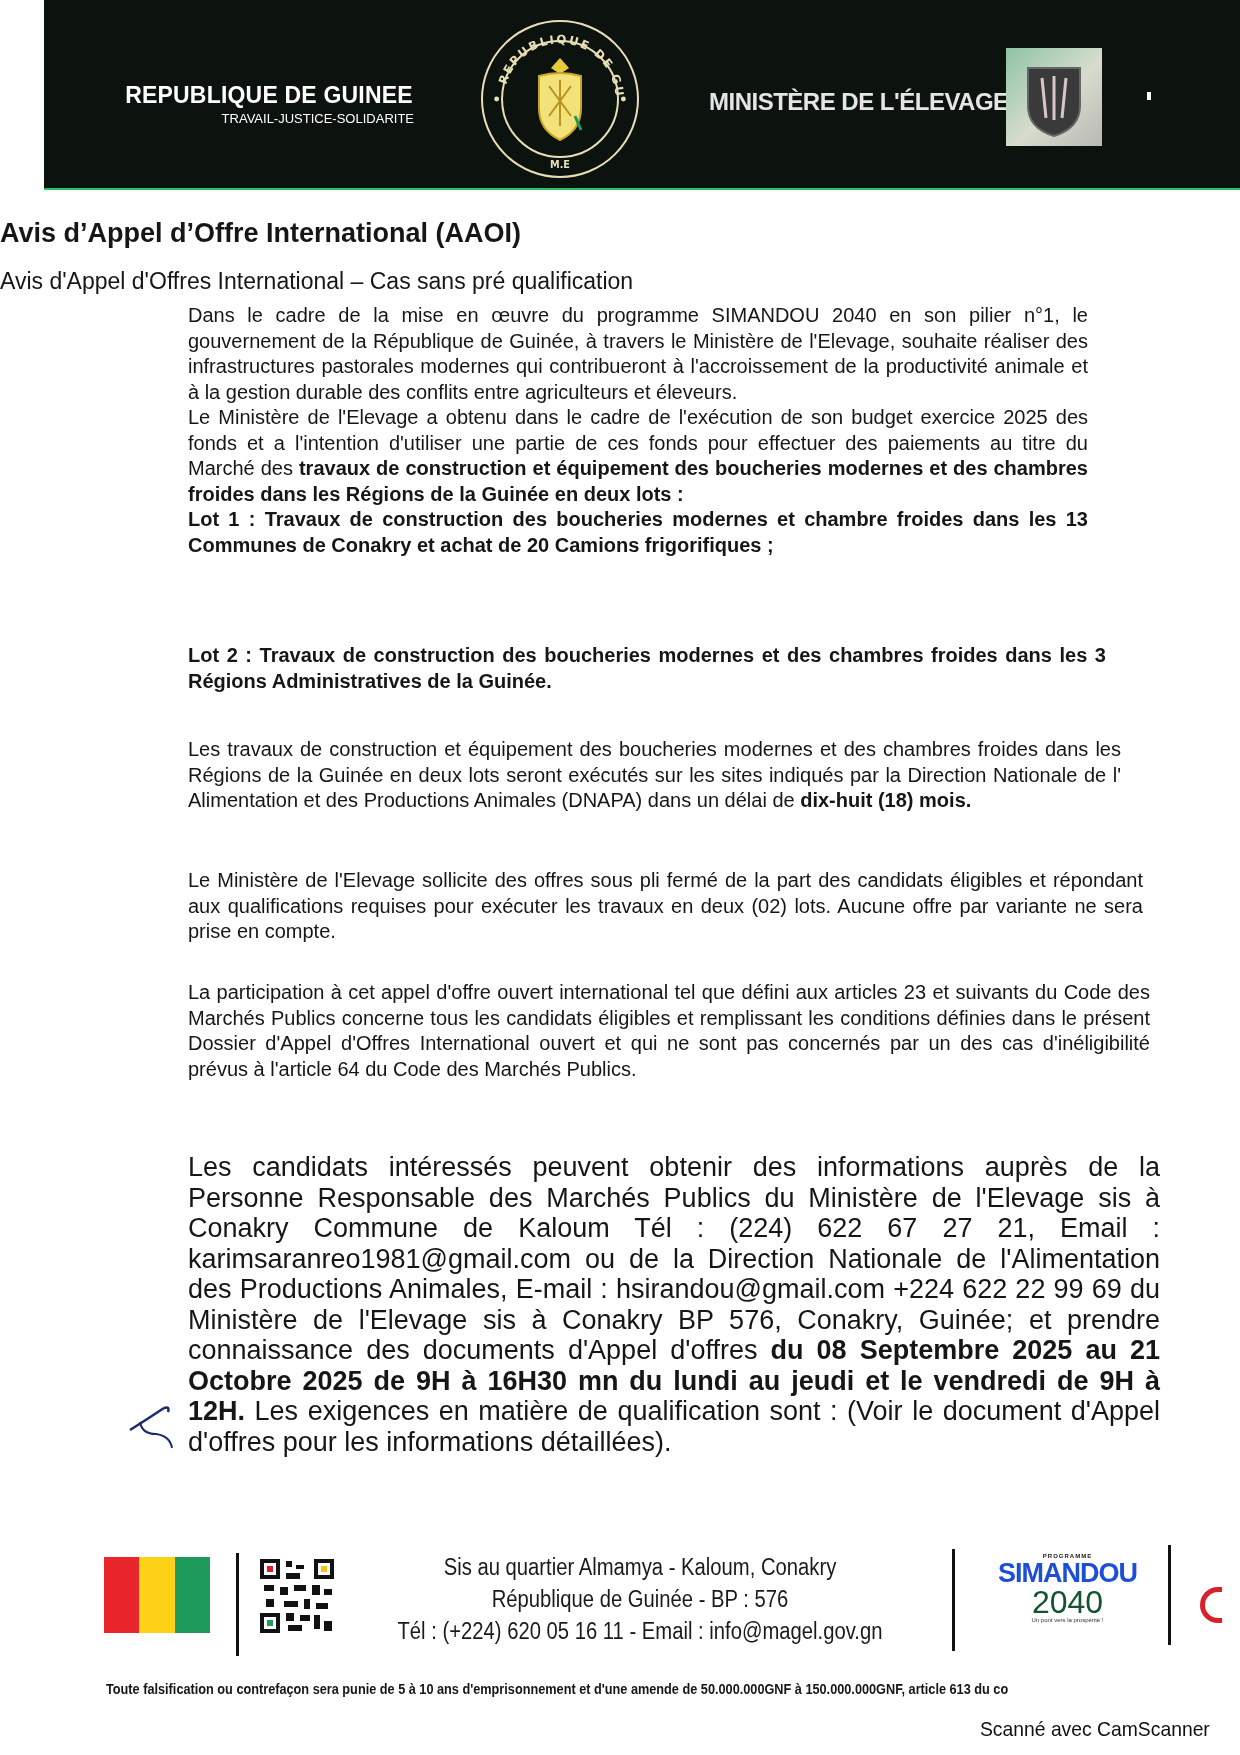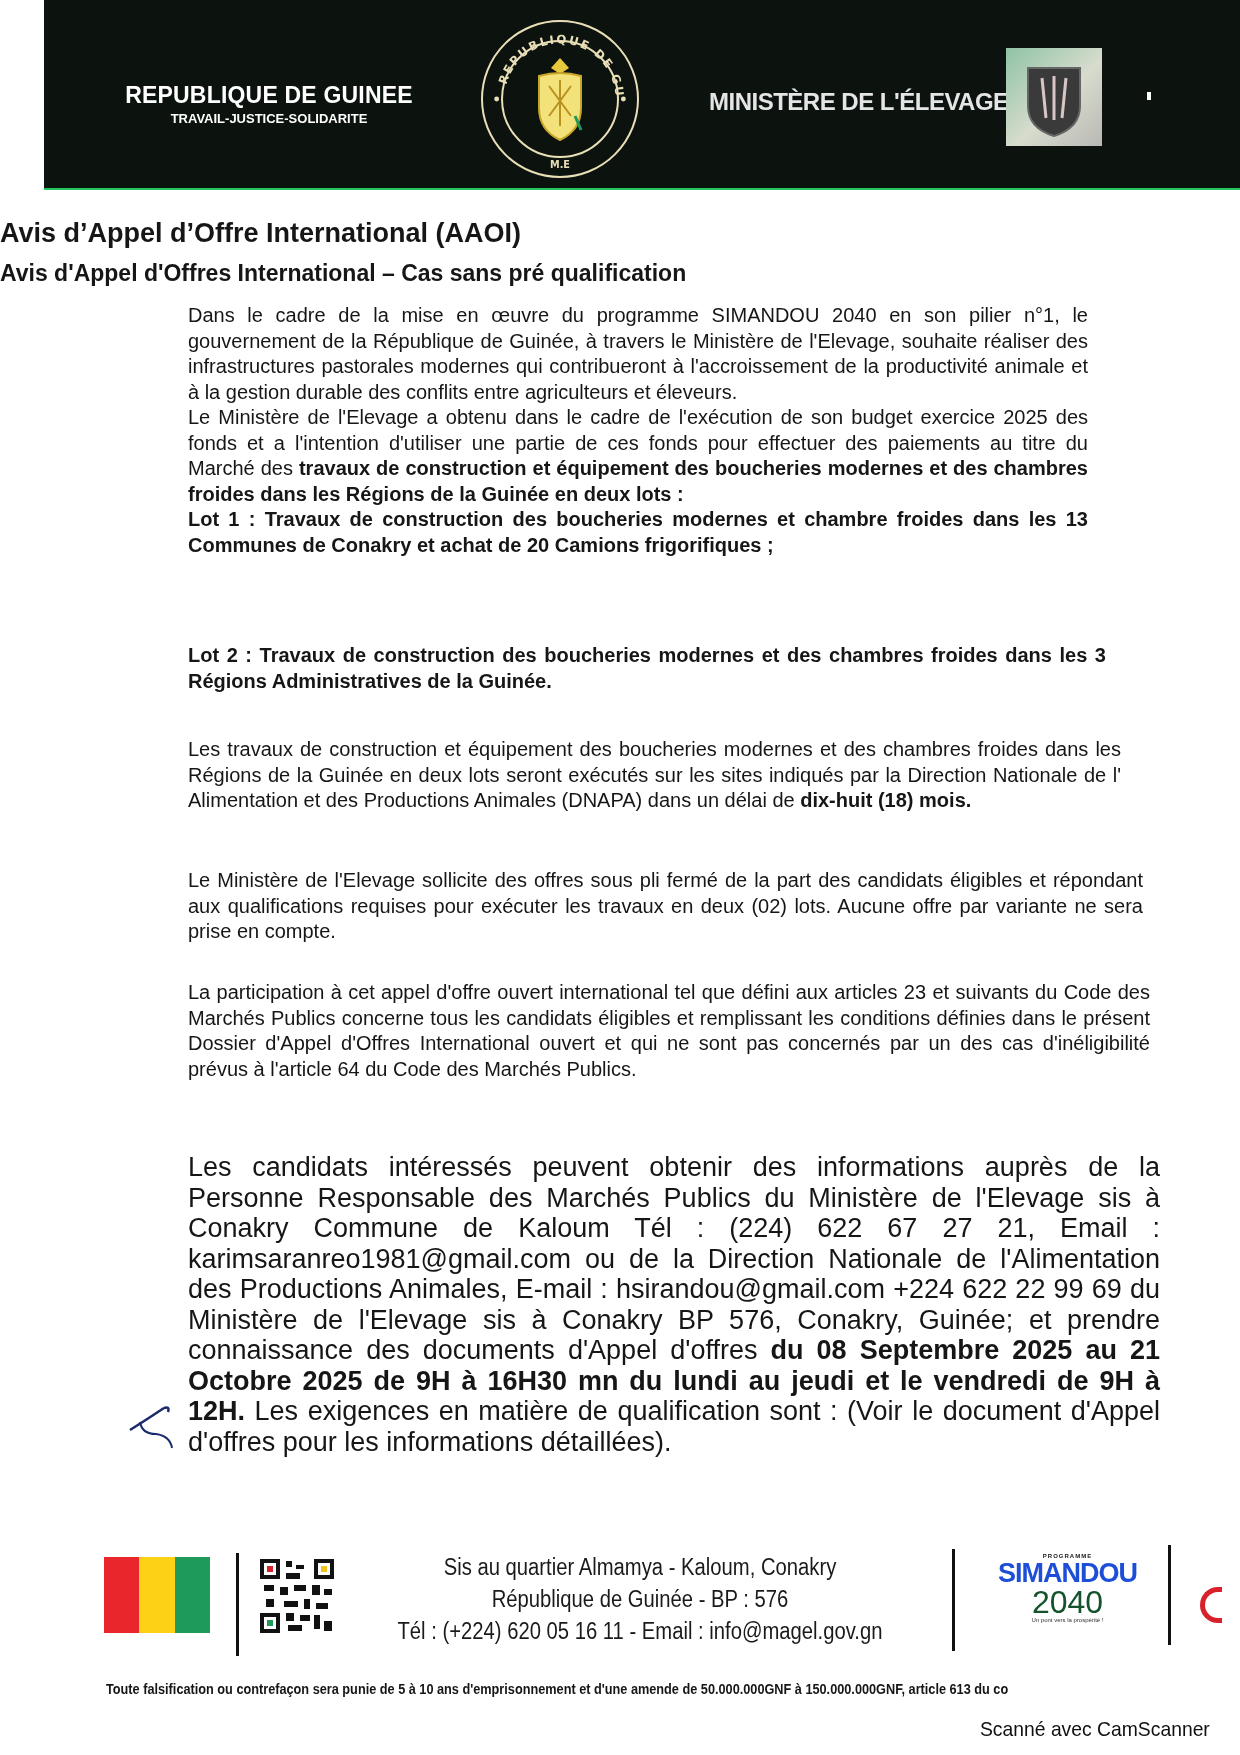--- a/index.html
+++ b/index.html
@@ -6,21 +6,21 @@
     body {
       width: 1240px; height: 1755px; background: #ffffff; position: relative; overflow: hidden;
       font-family: "Liberation Sans", sans-serif; color: #161616;
     }
     .header {
       position: absolute; left: 44px; top: 0; width: 1199px; height: 188px;
       background: #0c130f; border-bottom: 2px solid #22c55e;
     }
     .hdr-left { position: absolute; left: 80px; top: 82px; width: 290px; text-align: center; color: #fff; }
     .hdr-left .t1 { font-size: 23px; font-weight: bold; letter-spacing: 0.2px; }
-    .hdr-left .t2 { font-size: 13px; font-weight: bold; margin-top: 2px; }
+    .hdr-left .t2 { font-size: 13px; font-weight: normal; margin-top: 2px; text-align: right; }
     .seal {
       position: absolute; left: 437px; top: 20px; width: 158px; height: 158px; border-radius: 50%;
       border: 2px solid #e9dfb7; box-sizing: border-box;
     }
     .seal .inner {
       position: absolute; left: 18px; top: 18px; right: 18px; bottom: 18px; border-radius: 50%;
       border: 2px solid #e9dfb7;
     }
     .seal .arms {
       position: absolute; left: 50%; top: 50%; transform: translate(-50%, -50%);
@@ -29,21 +29,21 @@
     .seal .ring-text { position: absolute; left: 0; top: 0; width: 100%; height: 100%; }
     .hdr-right-title { position: absolute; left: 665px; top: 88px; color: #e5e5e5; font-size: 24px; font-weight: bold; letter-spacing: -0.5px; }
     .ministry-emblem {
       position: absolute; left: 962px; top: 48px; width: 96px; height: 98px;
       background: linear-gradient(135deg, #8fc3a6 0%, #d7dccd 55%, #b9b8b4 100%);
     }
     .dot-mark { position: absolute; left: 1103px; top: 92px; width: 4px; height: 8px; background: #fff; }
 
     .title-block { position: absolute; left: 0; top: 216px; width: 1048px; text-align: left; }
     .title1 { font-size: 27px; font-weight: bold; line-height: 34px; }
-    .title2 { font-size: 23px; font-weight: bold; line-height: 30px; margin-top: 8px; }
+    .title2 { font-size: 23px; font-weight: normal; line-height: 30px; margin-top: 16px; }
 
     .body-text {
       position: absolute; left: 188px; width: 910px; font-size: 20px; line-height: 25.5px;
       text-align: justify;
     }
     .p { margin: 0; }
     .b { font-weight: bold; }
     #p1 { top: 303px; width: 900px; }
     #p3 { top: 643px; width: 918px; }
     #p4 { top: 737px; width: 933px; }

